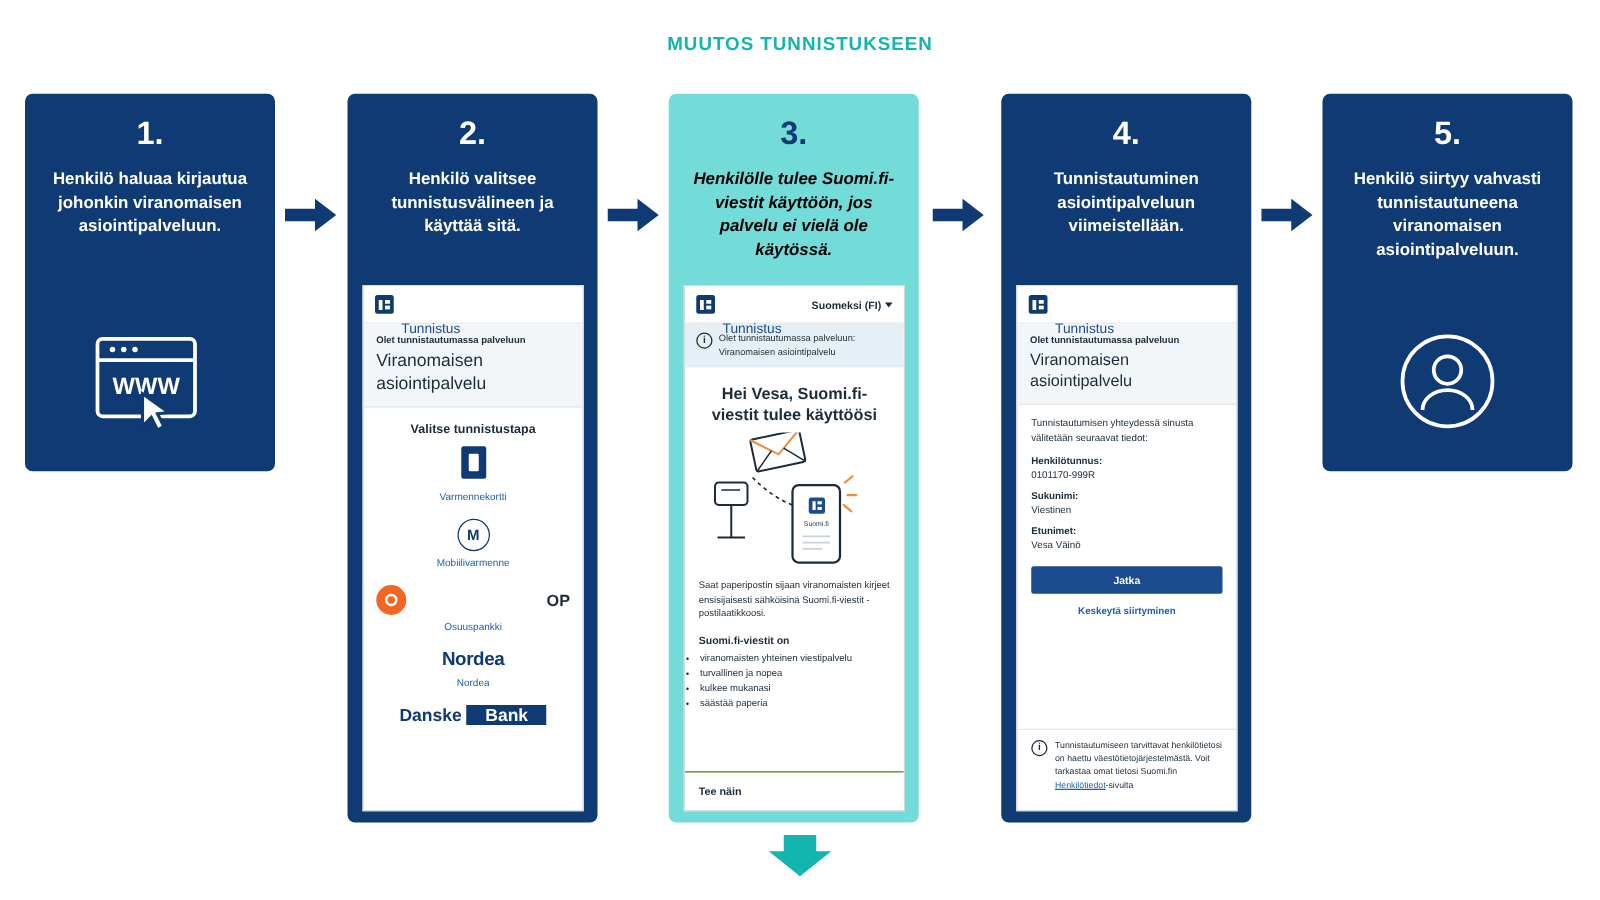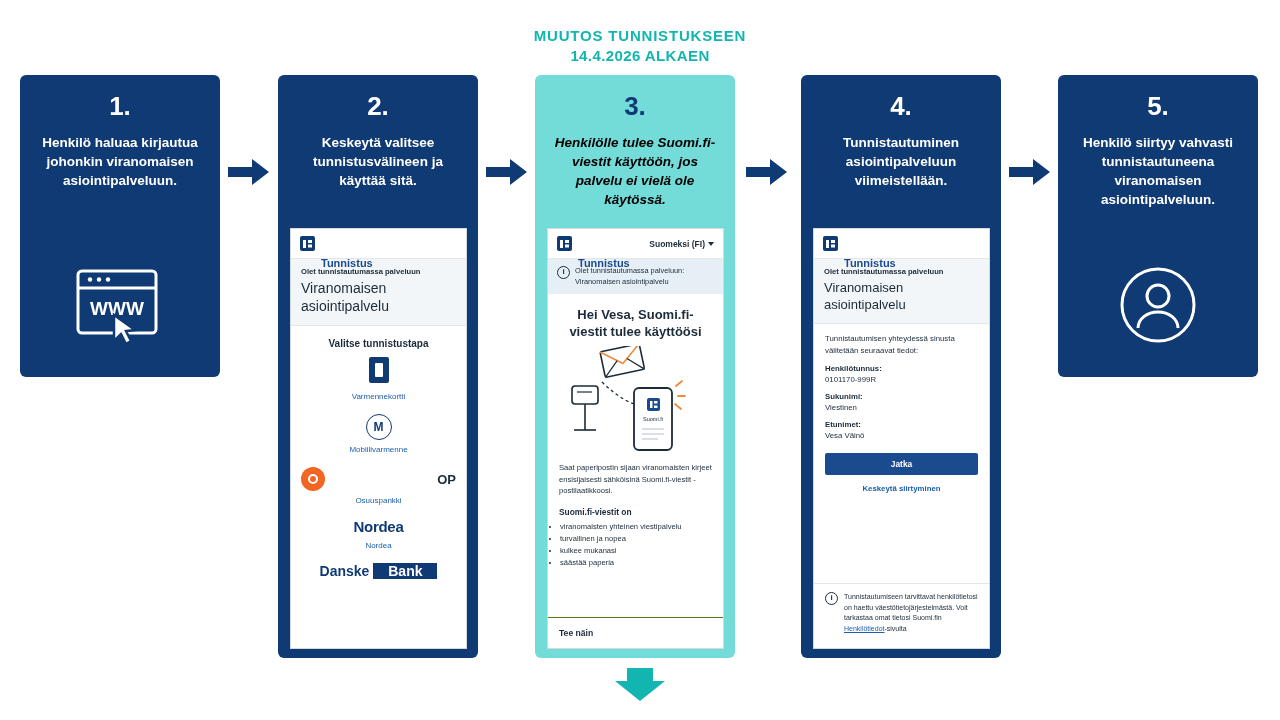--- a/index.html
+++ b/index.html
@@ -150,21 +150,21 @@
     content: "";
     position: absolute;
     left: 8px; top: 3.5px;
     width: 4px; height: 3px;
     background: #ffffff;
     box-shadow: 0 4.5px 0 0 #ffffff;
   }
   .ph-title {
     color: #1b4b8f;
     font-size: 11px;
-    font-weight: bold;
+    font-weight: normal;
     margin-top: 38px;
   }
   .ph-lang {
     margin-left: auto;
     color: #1b2b3a;
     font-size: 8.5px;
     font-weight: bold;
     display: flex;
     align-items: center;
     gap: 3px;
@@ -445,21 +445,20 @@
     text-decoration: underline;
   }
 </style>
 </head>
 <body>
 
 <div class="stage">
 
   <div class="banner">
     <div>MUUTOS TUNNISTUKSEEN</div>
-    <div class="l2">14.4.2026 ALKAEN</div>
   </div>
 
   <div class="card dark" id="card1">
     <div class="num">1.</div>
     <div class="desc">Henkilö haluaa kirjautua johonkin viranomaisen asiointipalveluun.</div>
     <div class="icon-www">
       <svg viewBox="0 0 92 78" width="92" height="78">
         <rect x="4" y="4" width="78" height="62" rx="4" fill="none" stroke="#ffffff" stroke-width="3"></rect>
         <line x1="4" y1="21" x2="82" y2="21" stroke="#ffffff" stroke-width="3"></line>
         <circle cx="16" cy="12.5" r="2.2" fill="#ffffff"></circle>
@@ -472,21 +471,21 @@
   </div>
 
   <div class="arrow" id="arrow1">
     <svg viewBox="0 0 42 28" width="42" height="28">
       <path d="M0 9 H24 V1 L41 14 L24 27 V19 H0 Z" fill="#103a73"></path>
     </svg>
   </div>
 
   <div class="card dark" id="card2">
     <div class="num">2.</div>
-    <div class="desc">Keskeytä valitsee tunnistusvälineen ja käyttää sitä.</div>
+    <div class="desc">Henkilö valitsee tunnistusvälineen ja käyttää sitä.</div>
   </div>
 
   <div class="phone" id="phone2">
     <div class="ph-head">
       <div class="ph-logo"></div>
       <div class="ph-title">Tunnistus</div>
     </div>
     <div class="p2-intro">
       <div class="small">Olet tunnistautumassa palveluun</div>
       <div class="big">Viranomaisen asiointipalvelu</div>

